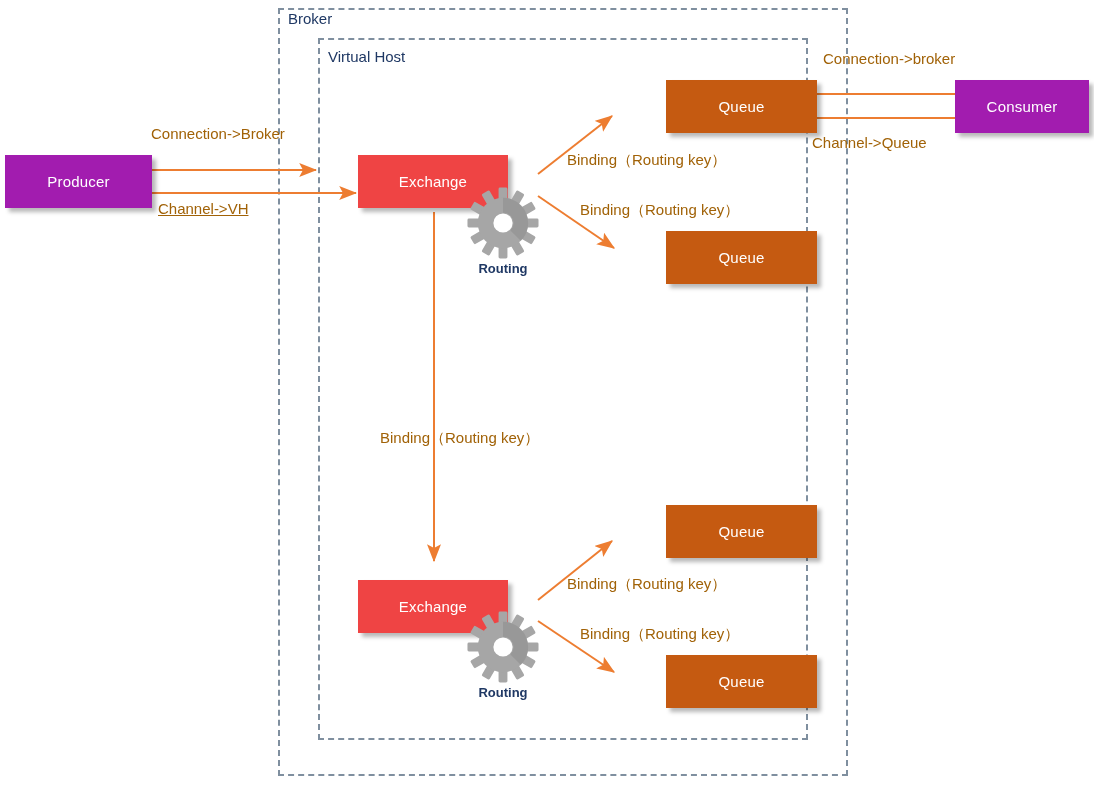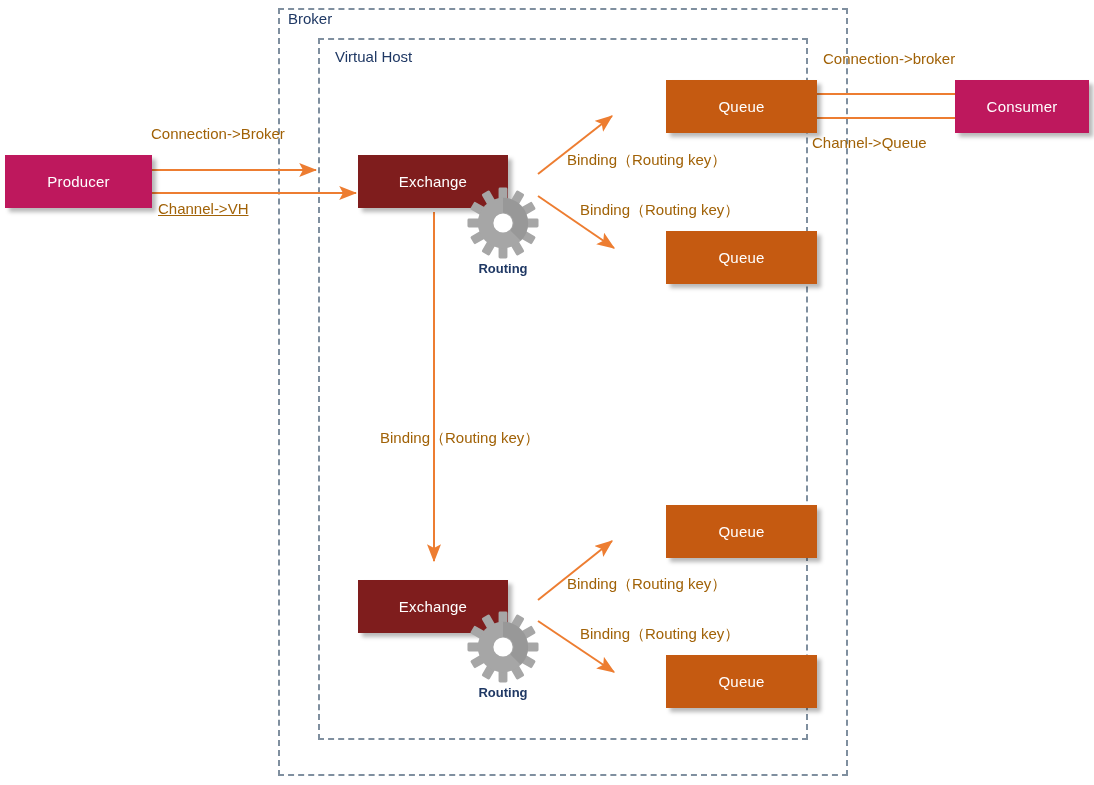--- a/index.html
+++ b/index.html
@@ -46,24 +46,24 @@
     box-sizing: border-box;
     display: flex;
     align-items: center;
     justify-content: center;
     color: #ffffff;
     font-size: 15px;
     letter-spacing: 0.2px;
     box-shadow: 4px 4px 4px rgba(0,0,0,0.28);
   }
   .node-producer, .node-consumer {
-    background: #be185d;
+    background: #a21caf;
   }
   .node-exchange {
-    background: #7f1d1d;
+    background: #ef4444;
     text-align: center;
   }
   .node-queue {
     background: #c55a11;
     margin-left: 44px;
   }
 
   
   .edge-label {
     position: absolute;
@@ -87,21 +87,21 @@
 </style>
 </head>
 <body>
 
 <div id="canvas">
 
   <div class="container-box" style="left:278px; top:8px; width:570px; height:768px;"></div>
   <div class="container-label" style="left:288px; top:10px;">Broker</div>
 
   <div class="container-box" style="left:318px; top:38px; width:490px; height:702px;"></div>
-  <div class="container-label" style="left:335px; top:48px;">Virtual Host</div>
+  <div class="container-label" style="left:328px; top:48px;">Virtual Host</div>
 
   <svg class="svg-layer" viewBox="0 0 1094 785" xmlns="http://www.w3.org/2000/svg">
     <defs>
       <marker id="arrowhead" markerWidth="9" markerHeight="7" refX="8.4" refY="3.5" orient="auto" markerUnits="strokeWidth">
         <path d="M0,0 L9,3.5 L0,7 L1.9,3.5 z" fill="#ED7D31"></path>
       </marker>
     </defs>
 
     <line x1="152" y1="170" x2="316" y2="170" stroke="#ED7D31" stroke-width="2" marker-end="url(#arrowhead)"></line>
 

